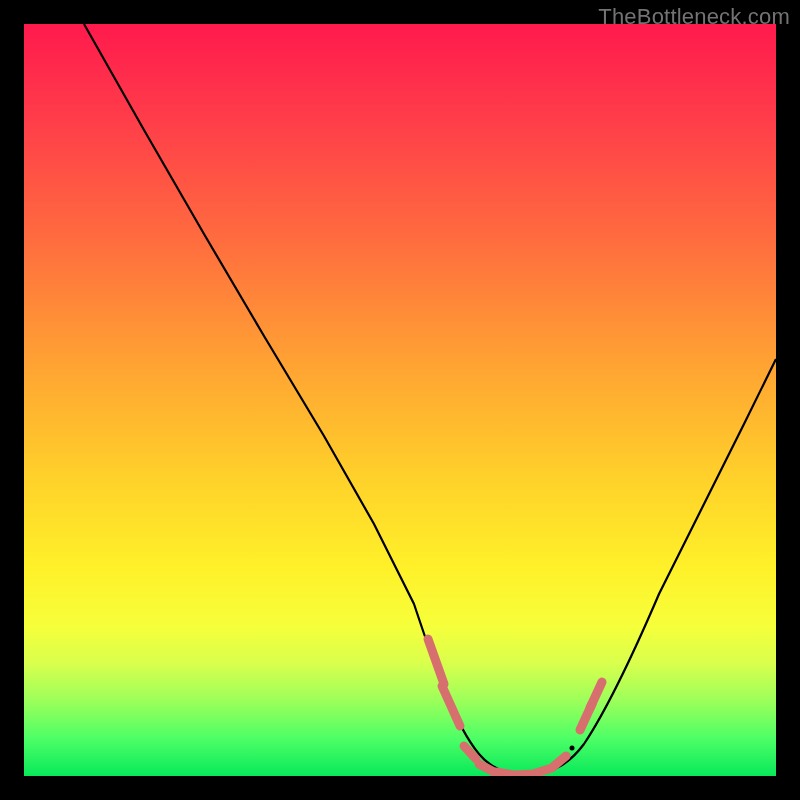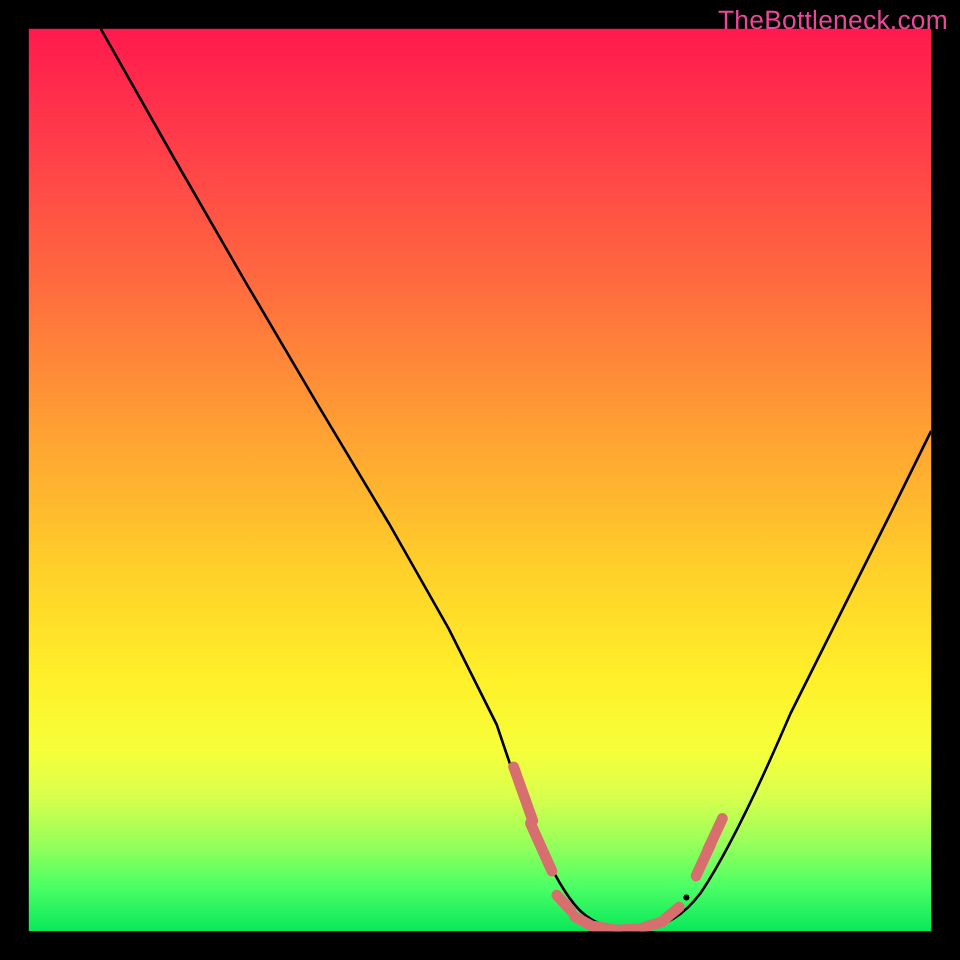--- a/index.html
+++ b/index.html
@@ -36,21 +36,21 @@
       #f6ff3a 80%,
       #d9ff4d 85%,
       #9cff5a 90%,
       #4dff66 95%,
       #08e85a 100%);
   }
   .watermark {
     position: absolute;
     top: 4px;
     right: 10px;
-    color: #ec4899;
+    color: #737373;
     font-size: 22px;
     font-weight: 500;
     letter-spacing: 0.2px;
     user-select: none;
   }
   svg.curve {
     position: absolute;
     left: 0;
     top: 0;
     width: 752px;

